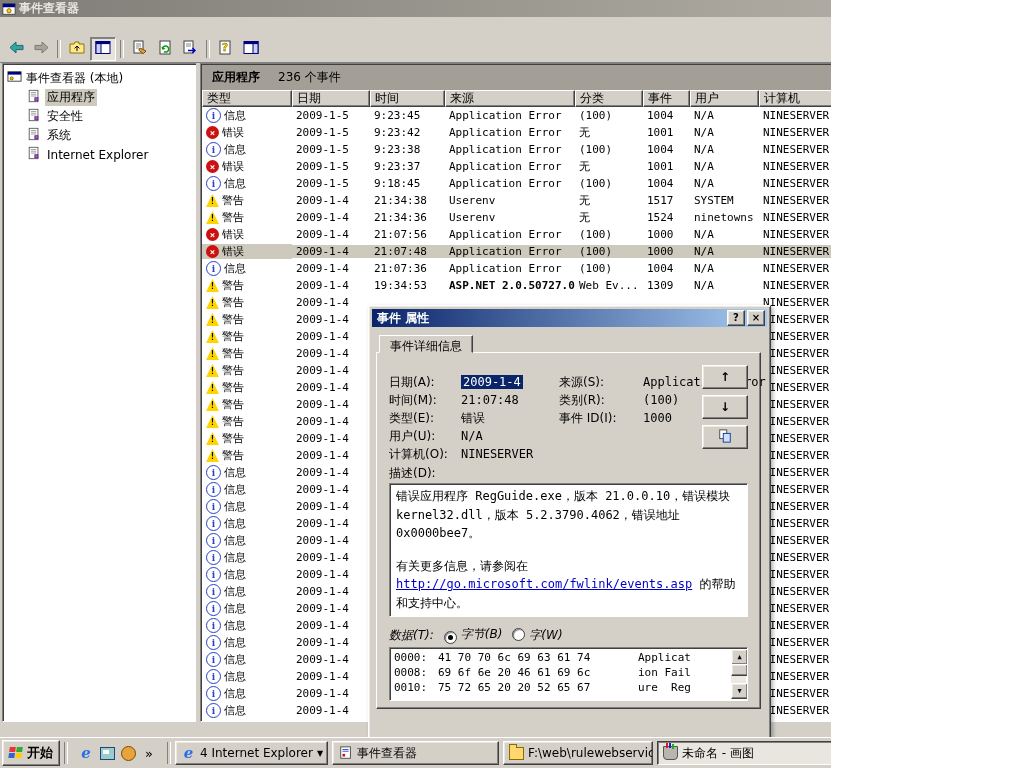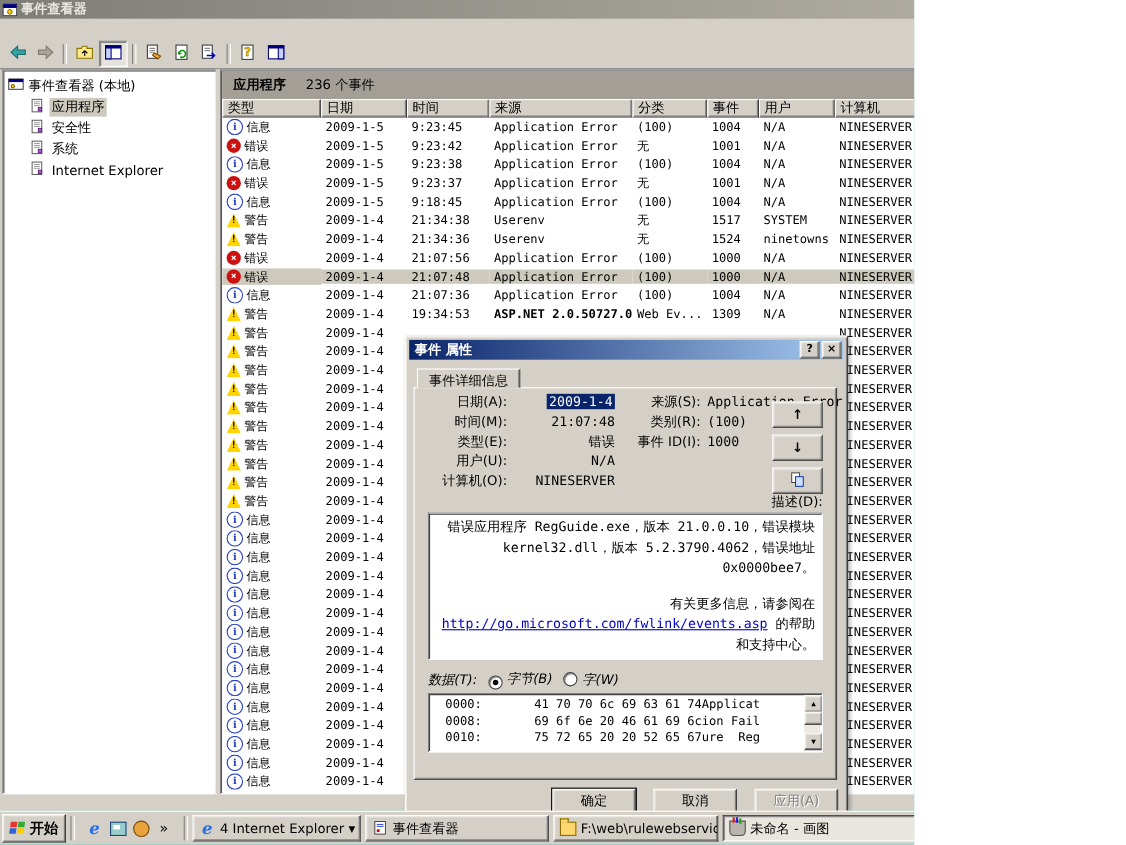--- a/index.html
+++ b/index.html
@@ -1,17 +1,17 @@
 <!DOCTYPE html>
 <html style="--ttl1: #0a246a; --ttl2: #a6caf0; --err: #cc1111; --warn: #ffd400; --info: #2a41c8; --link: #0000cc; --sel: #cdc9bd;"><head>
 <meta charset="utf-8">
 <style>
   html,body{margin:0;padding:0;width:1024px;height:768px;overflow:hidden;
     font-family:"DejaVu Sans","Liberation Sans",sans-serif;font-size:12px;color:#000;}
-  .screen{position:relative;width:831px;height:768px;background:#14b8a6;overflow:hidden;text-align:right;}
+  .screen{position:relative;width:831px;height:768px;background:#fdba74;overflow:hidden;}
   .mono{font-family:"DejaVu Sans Mono","Liberation Mono",monospace;}
   .sunken{border:1px solid;border-color:#808080 #fff #fff #808080;box-shadow:inset 1px 1px 0 #404040;background:#fff;}
   .btn3d{border:1px solid;border-color:#fff #404040 #404040 #fff;box-shadow:inset -1px -1px 0 #808080, inset 1px 1px 0 #ece9e2;background:#d4d0c8;cursor:default;}
   .pressed{border-color:#404040 #fff #fff #404040;box-shadow:inset 1px 1px 0 #808080;}
 
   
   .window{position:absolute;left:0;top:0;width:1024px;height:737px;background:#d4d0c8;}
   .titlebar{position:absolute;left:0;top:0;right:0;height:17px;display:flex;align-items:center;
     background:linear-gradient(to right,#7f7d77,#b9b5ab);color:#e8e5de;font-weight:bold;padding-left:2px;gap:3px;}
   .titlebar .ticon{width:14px;height:14px;flex:0 0 auto;}
@@ -55,21 +55,21 @@
 
   
   .dialog{position:absolute;left:368px;top:305px;width:401px;height:437px;background:#d4d0c8;z-index:40;
     border:1px solid;border-color:#fff #404040 #404040 #fff;box-shadow:inset 1px 1px 0 #ece9e2, inset -1px -1px 0 #808080, 2px 2px 4px rgba(0,0,0,.3);}
   .dlg-title{position:absolute;left:3px;top:3px;right:3px;height:18px;display:flex;align-items:center;
     background:linear-gradient(to right,var(--ttl1,#0a246a),var(--ttl2,#a6caf0));color:#fff;font-weight:bold;padding-left:5px;}
   .dlg-controls{margin-left:auto;display:flex;gap:2px;padding-right:2px;}
   .dlg-tabstrip{position:absolute;left:10px;top:29px;height:18px;display:flex;}
   .dlg-tab{padding:2px 10px;background:#d4d0c8;border:1px solid;border-color:#fff #404040 transparent #fff;box-shadow:inset -1px 0 0 #808080;position:relative;z-index:2;}
   .dlg-page{position:absolute;left:7px;top:46px;width:385px;height:357px;background:#d4d0c8;
-    border:1px solid;border-color:#fff #404040 #404040 #fff;box-shadow:inset -1px -1px 0 #808080;box-sizing:border-box;padding:3px 12px 0 12px;}
+    border:1px solid;border-color:#fff #404040 #404040 #fff;box-shadow:inset -1px -1px 0 #808080;box-sizing:border-box;padding:20px 12px 0 12px;}
   .frow{height:18px;display:flex;align-items:center;font-size:12px;}
   .flabel{flex:0 0 72px;}
   .fvalue{flex:0 0 98px;}
   .flabel2{flex:0 0 auto;min-width:78px;}
   .fvalue2{flex:0 0 auto;padding-left:6px;}
   .hl{background:var(--ttl1,#0a246a);color:#fff;padding:0 2px;}
   .nav-btns{position:absolute;right:12px;top:12px;display:flex;flex-direction:column;gap:6px;}
   .nav-btn{width:44px;height:22px;display:flex;align-items:center;justify-content:center;font-weight:bold;}
   .desc-label{margin-top:2px;height:16px;}
   .desc-box{margin-top:2px;height:134px;box-sizing:border-box;padding:3px 6px;overflow:hidden;line-height:1.55;}
@@ -867,25 +867,20 @@
             <div class="hexline"><span class="off">0010:</span><span class="hx">75 72 65 20 20 52 65 67</span><span class="as">ure  Reg</span></div>
           </div>
         <div class="hex-scroll">
           <span class="sarrow btn3d" style="top:0;width:15px;height:14px">▲</span>
           <span class="sthumb btn3d" style="top:15px;height:10px;width:15px"></span>
           <span class="sarrow btn3d" style="bottom:0;width:15px;height:14px">▼</span>
         </div>
       </div>
     </div>
 
-    <div class="dlg-buttons">
-      <span class="dlg-btn btn3d default">确定</span>
-      <span class="dlg-btn btn3d">取消</span>
-      <span class="dlg-btn btn3d disabled">应用(A)</span>
-    </div>
   </div>
 
   <div class="taskbar">
     <span class="start-btn btn3d">
       <span class="winlogo">
           <i style="background:#e33"></i>
           <i style="background:#3a3"></i>
           <i style="background:#36c"></i>
           <i style="background:#fc0"></i>
         </span>

